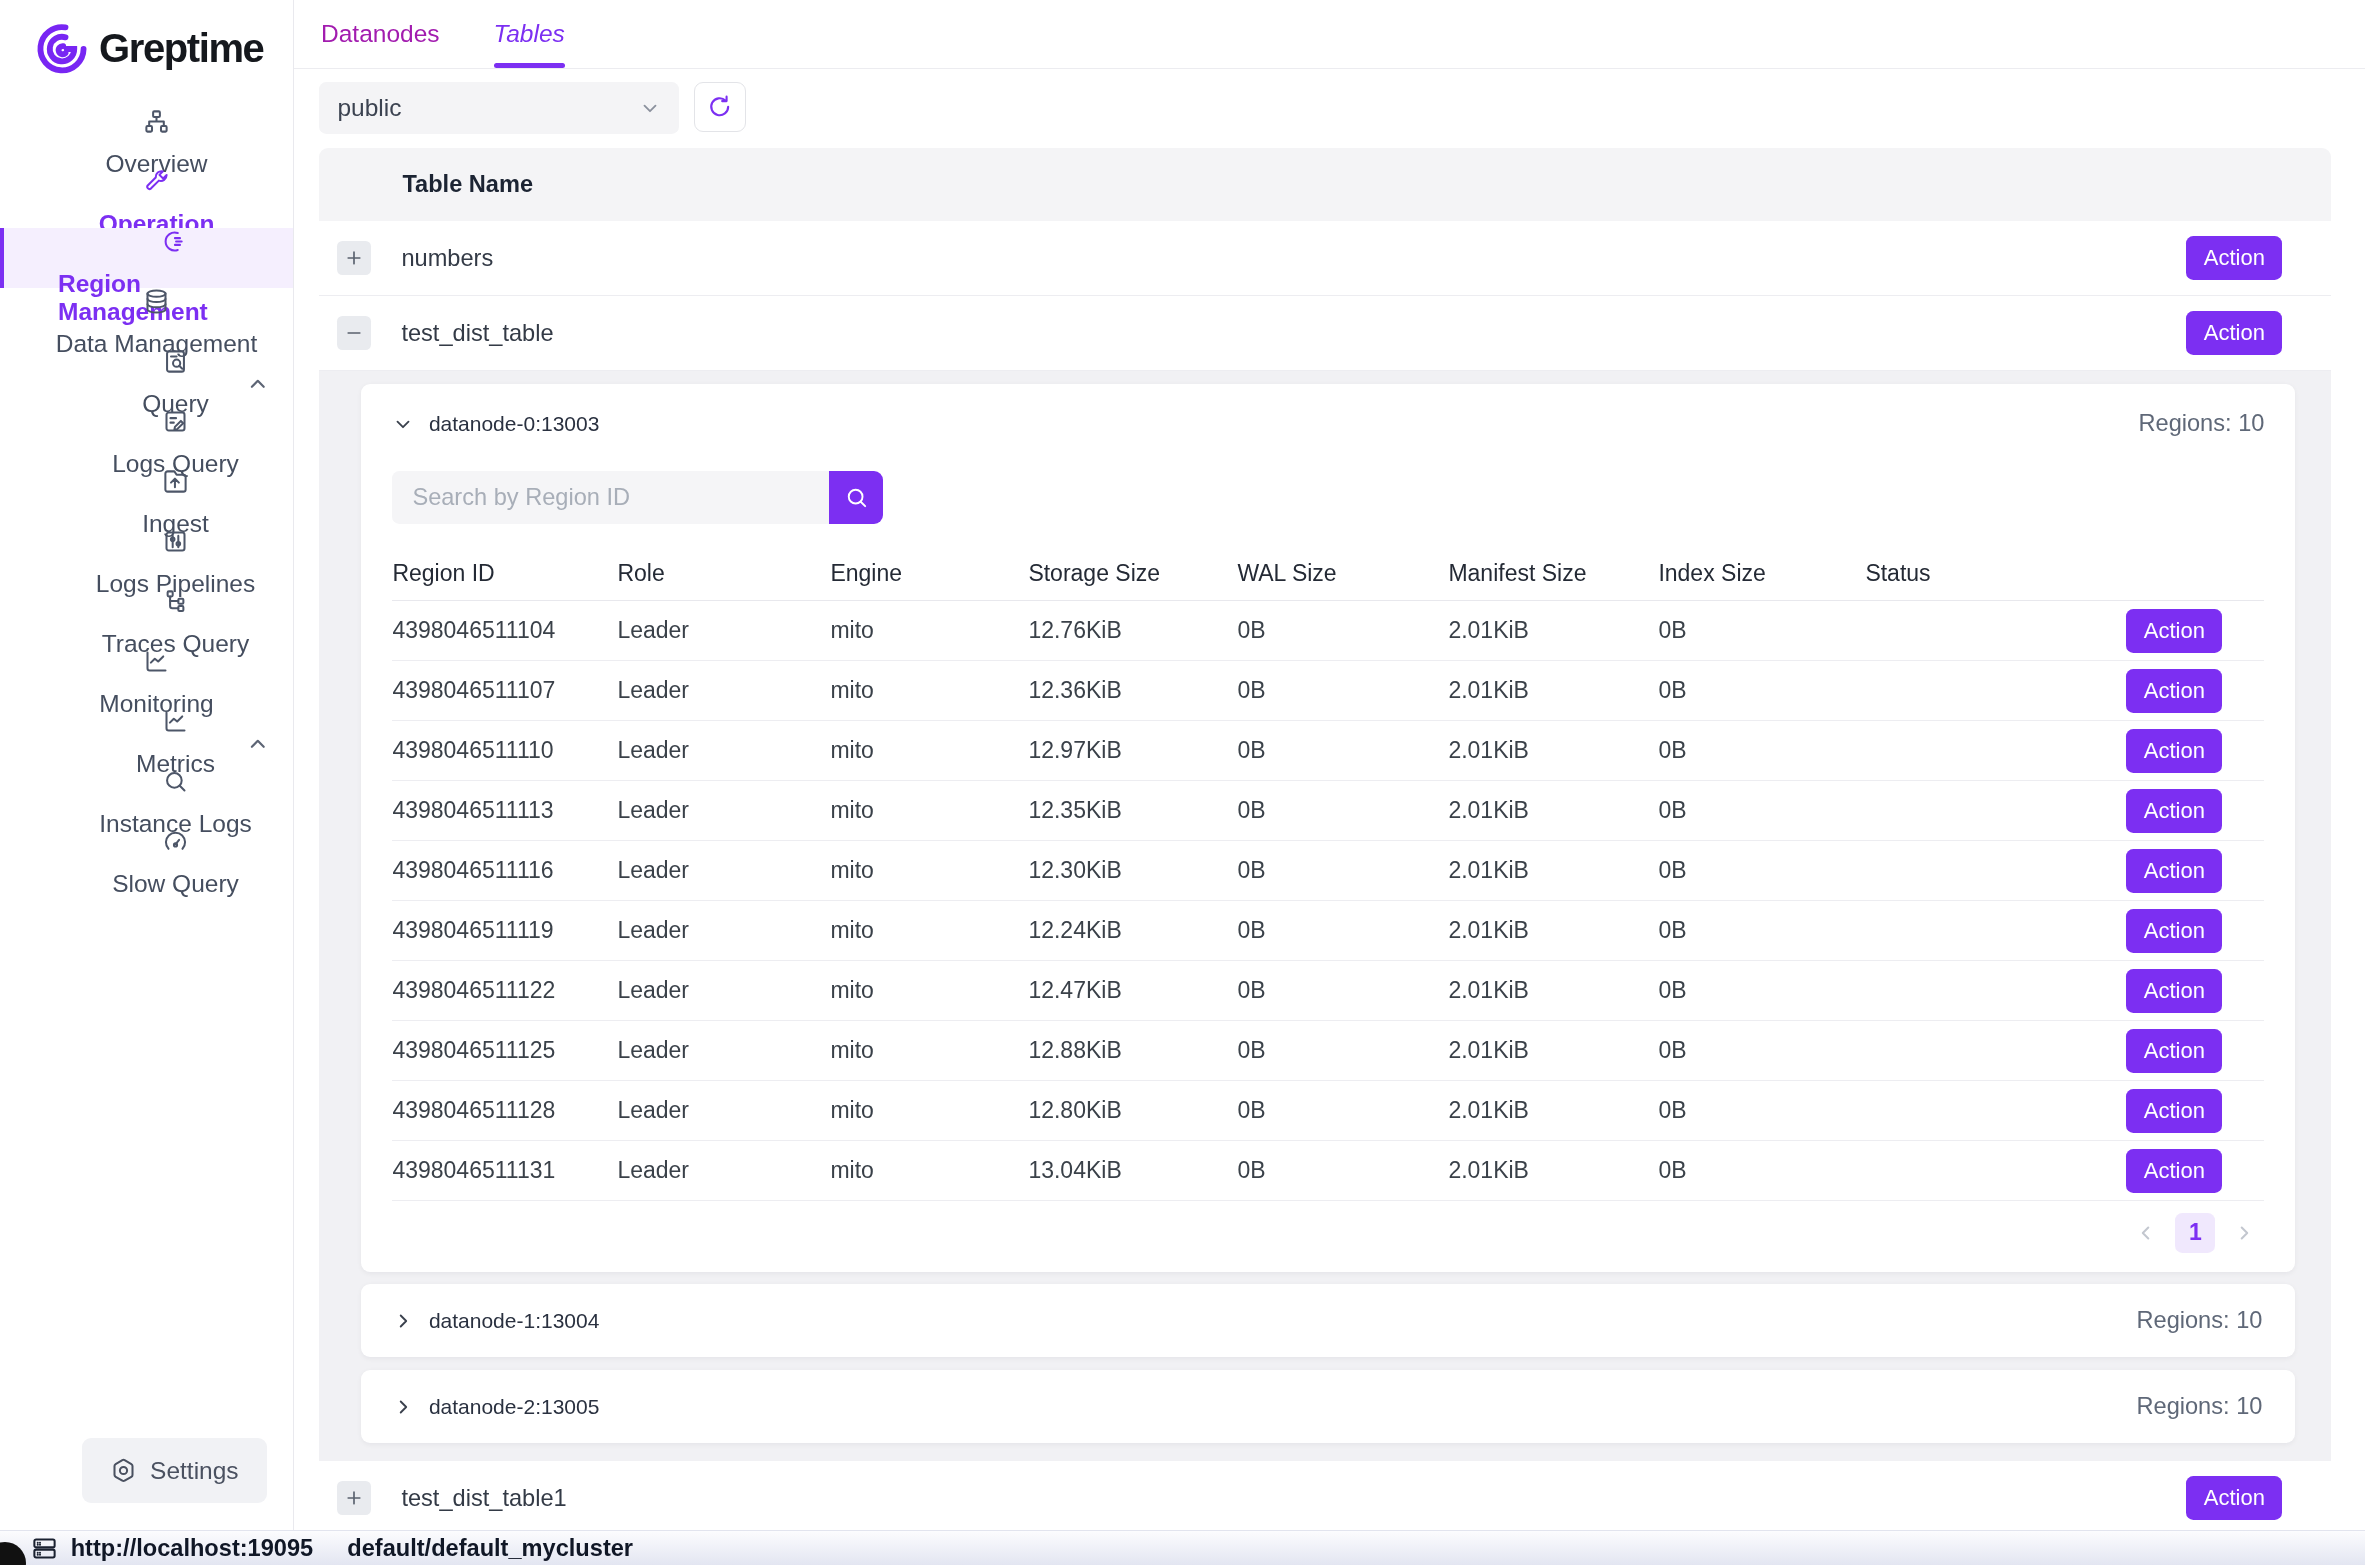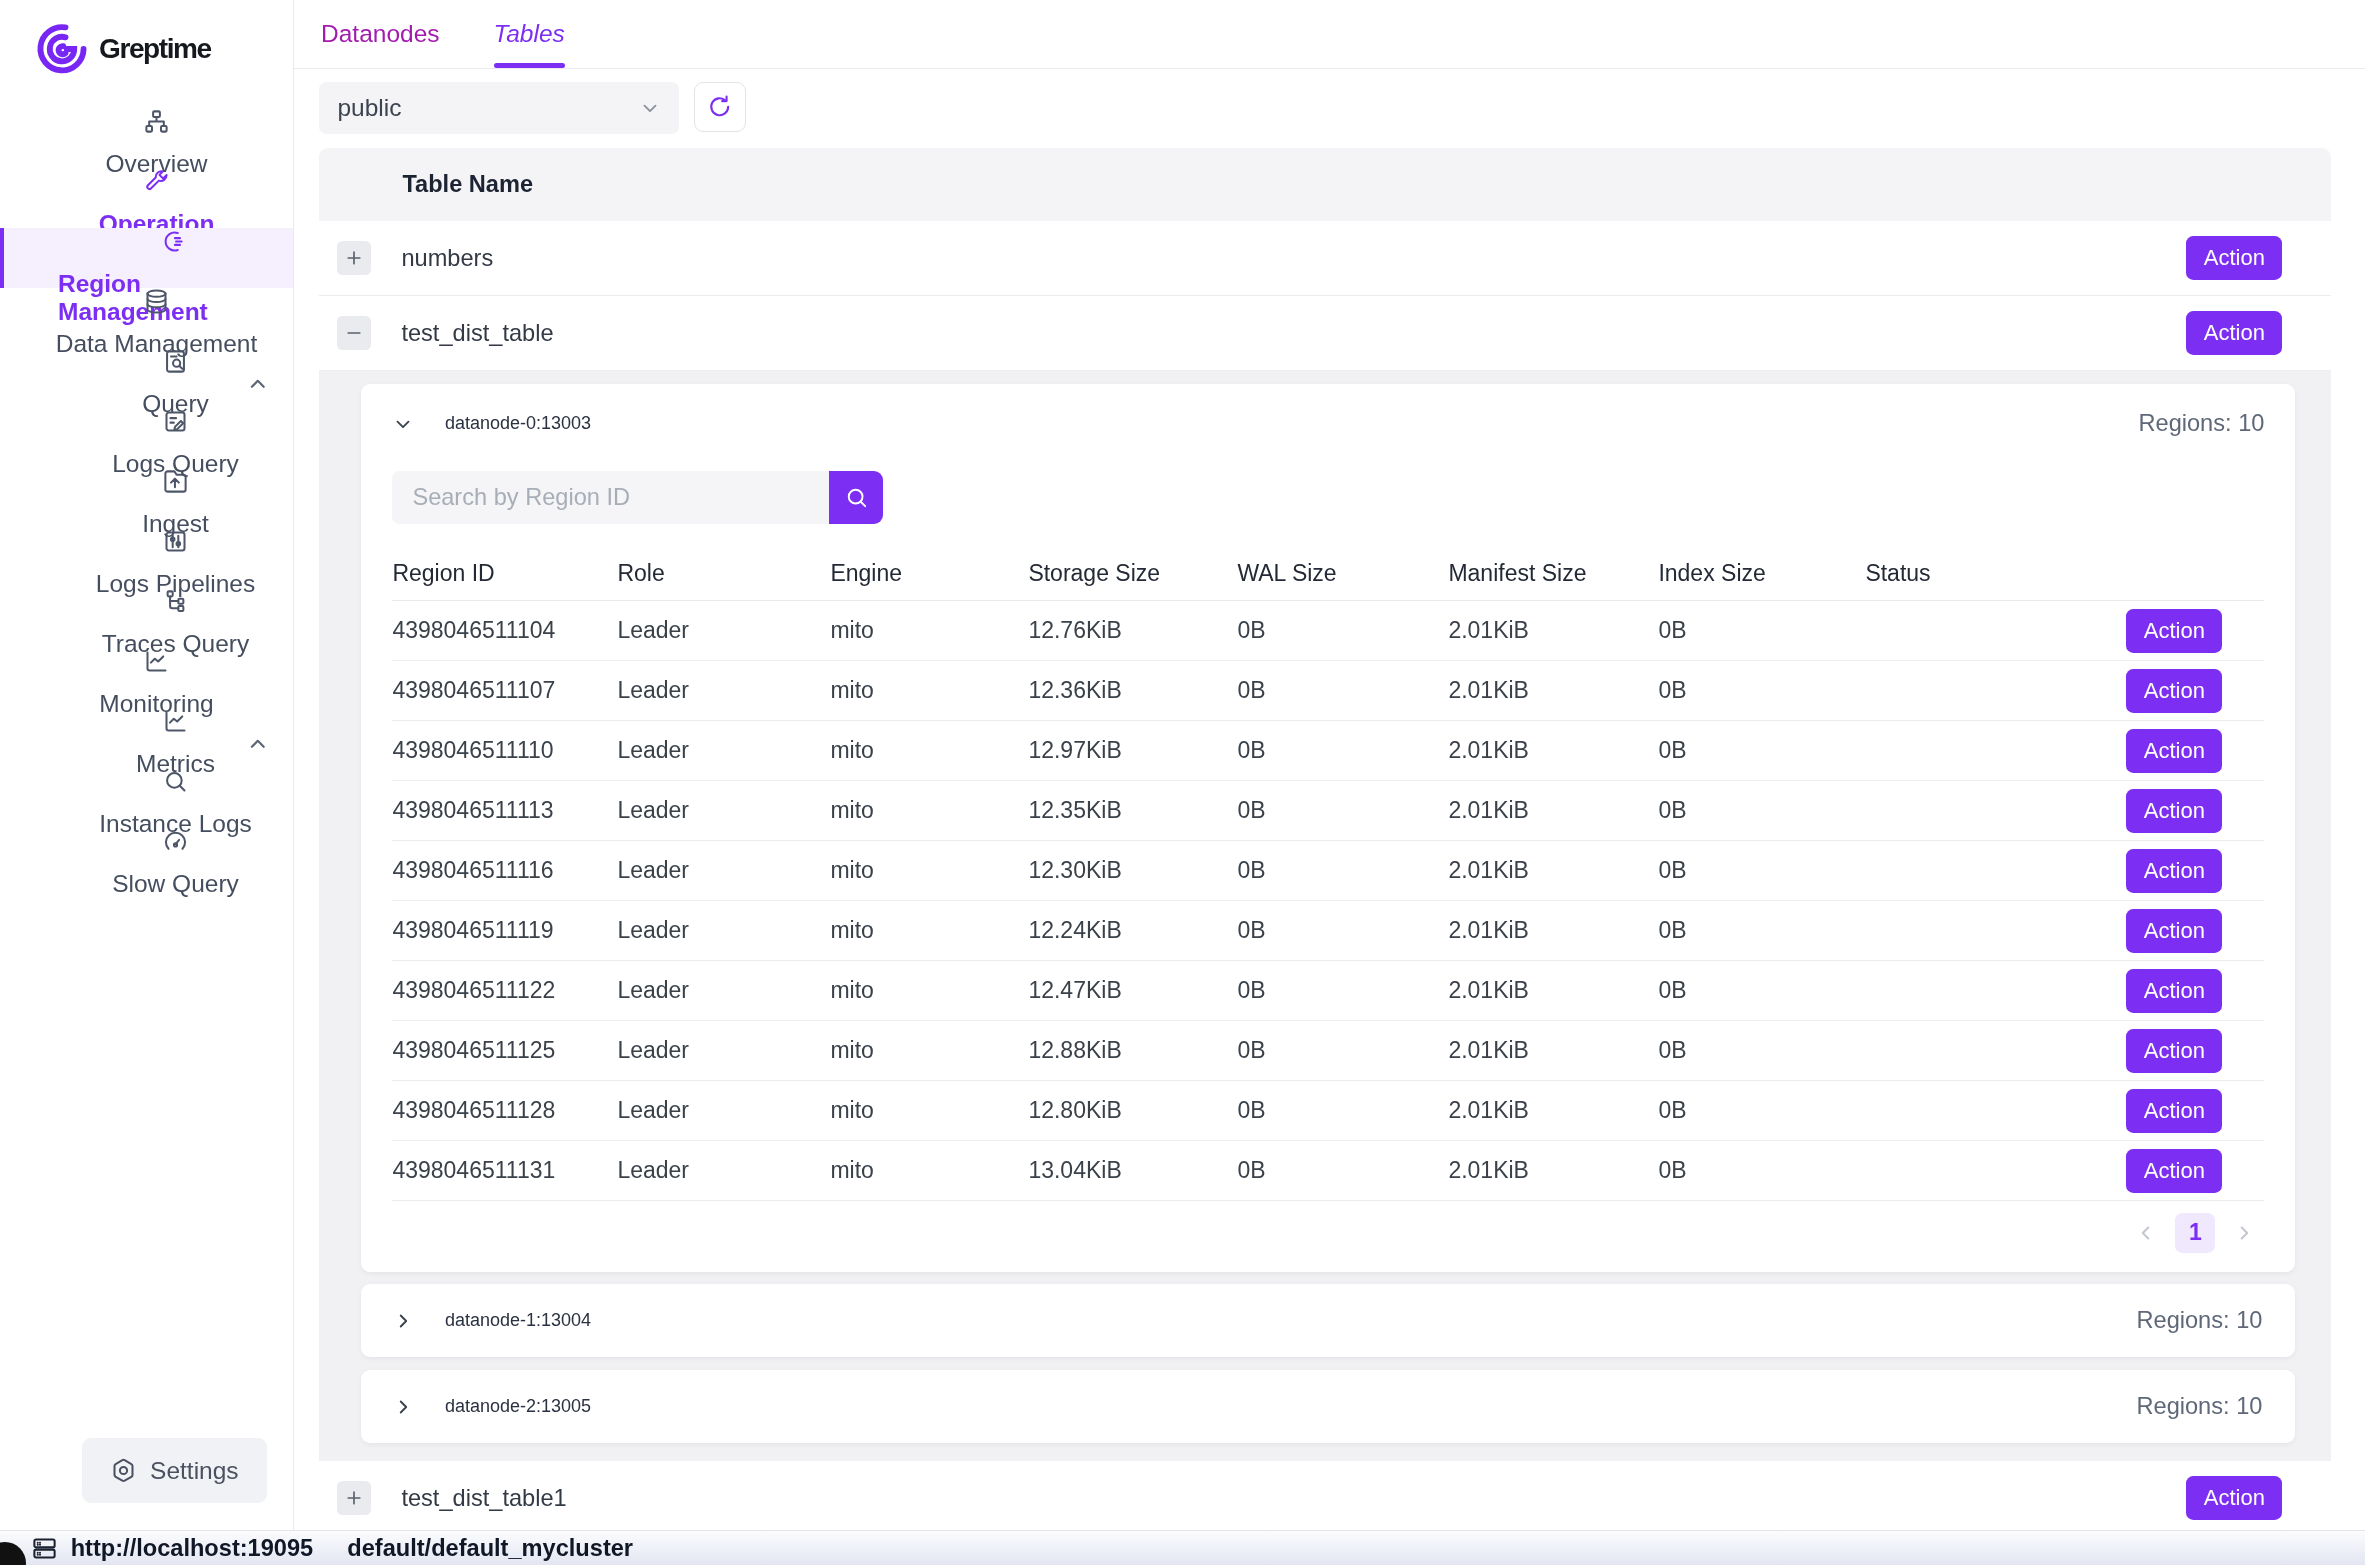--- a/index.html
+++ b/index.html
@@ -5,21 +5,21 @@
   * { margin:0; padding:0; box-sizing:border-box; }
   html,body { width:2366px; height:1566px; overflow:hidden; }
   body { font-family:"Liberation Sans","DejaVu Sans",sans-serif; background:#fff; color:#3c434f;
          display:flex; flex-direction:column; }
   .app { display:flex; flex:1; min-height:0; }
 
   
   .sidebar { width:294px; flex:0 0 294px; border-right:0.9px solid #e9e9ee; display:flex;
              flex-direction:column; background:#fff; position:relative; }
   .logo { display:flex; align-items:center; gap:9px; padding:14.5px 0 0 34px; height:83px; cursor:pointer; }
-  .logo-text { font-size:28px; font-weight:800; color:#15181d; letter-spacing:-1.4px; }
+  .logo-text { font-size:40px; font-weight:800; color:#15181d; letter-spacing:-1.4px; }
   .nav { display:flex; flex-direction:column; padding-top:25.4px; }
   .nav-item { display:flex; align-items:center; height:60px; padding-left:20px; gap:14.5px;
               font-size:24.5px; color:#454e5f; cursor:pointer; position:relative;flex-direction:column; }
   .nav-item .ic { width:27px; height:27px; flex:0 0 27px; color:#4d5668; }
   .nav-item.child { padding-left:58px; }
   .nav-item.purple { color:#7c2ff2; font-weight:600; }
   .nav-item.purple .ic { color:#7c2ff2; }
   .nav-item.active { background:#f5effe; border-left:4.5px solid #7c2ff2; padding-left:54px; }
   .nav-item .chev { margin-left:auto; margin-right:23.6px; width:23.6px; height:23.6px; color:#5d6575; }
   .nav-item .chev.blue { color:#3f6fd9; }
@@ -63,21 +63,21 @@
                 color:#fff; font-size:22px; border:none; border-radius:7.3px; cursor:pointer;
                 font-family:inherit; }
 
   
   .expanded { background:#f1f1f4; padding:12.7px 36px 18px 42px; }
   .dn-card { background:#fff; border-radius:9px; box-shadow:0 1.8px 5.4px rgba(20,20,40,.05);
              margin-bottom:12.7px; }
   .dn-card.open { padding:22px 31px 7.3px 31px; }
   .dn-head { display:flex; align-items:center; gap:14.5px; height:36px; cursor:pointer; }
   .dn-head .chev { width:22px; height:22px; color:#3a414d; flex:0 0 22px; }
-  .dn-title { font-size:18px; color:#2a3140;margin-left:16px; }
+  .dn-title { font-size:21px; color:#2a3140; }
   .regions { margin-left:auto; font-size:23.6px; color:#5f6878; }
   .dn-card.closed { height:73px; display:flex; align-items:center; gap:14.5px; padding:0 33px 0 31px;
                     cursor:pointer; }
 
   .search-row { margin-top:29px; display:flex; }
   .search-input { width:437px; height:53px; background:#f5f5f7; border:none; border-radius:7.3px 0 0 7.3px;
                   padding:0 20px; font-size:23.6px; color:#3c434f; font-family:inherit; outline:none; }
   .search-input::placeholder { color:#a8aeb8; }
   .search-btn { width:54px; height:53px; background:#7c2ff2; border:none; border-radius:0 9px 9px 0;
                 display:flex; align-items:center; justify-content:center; cursor:pointer; }

